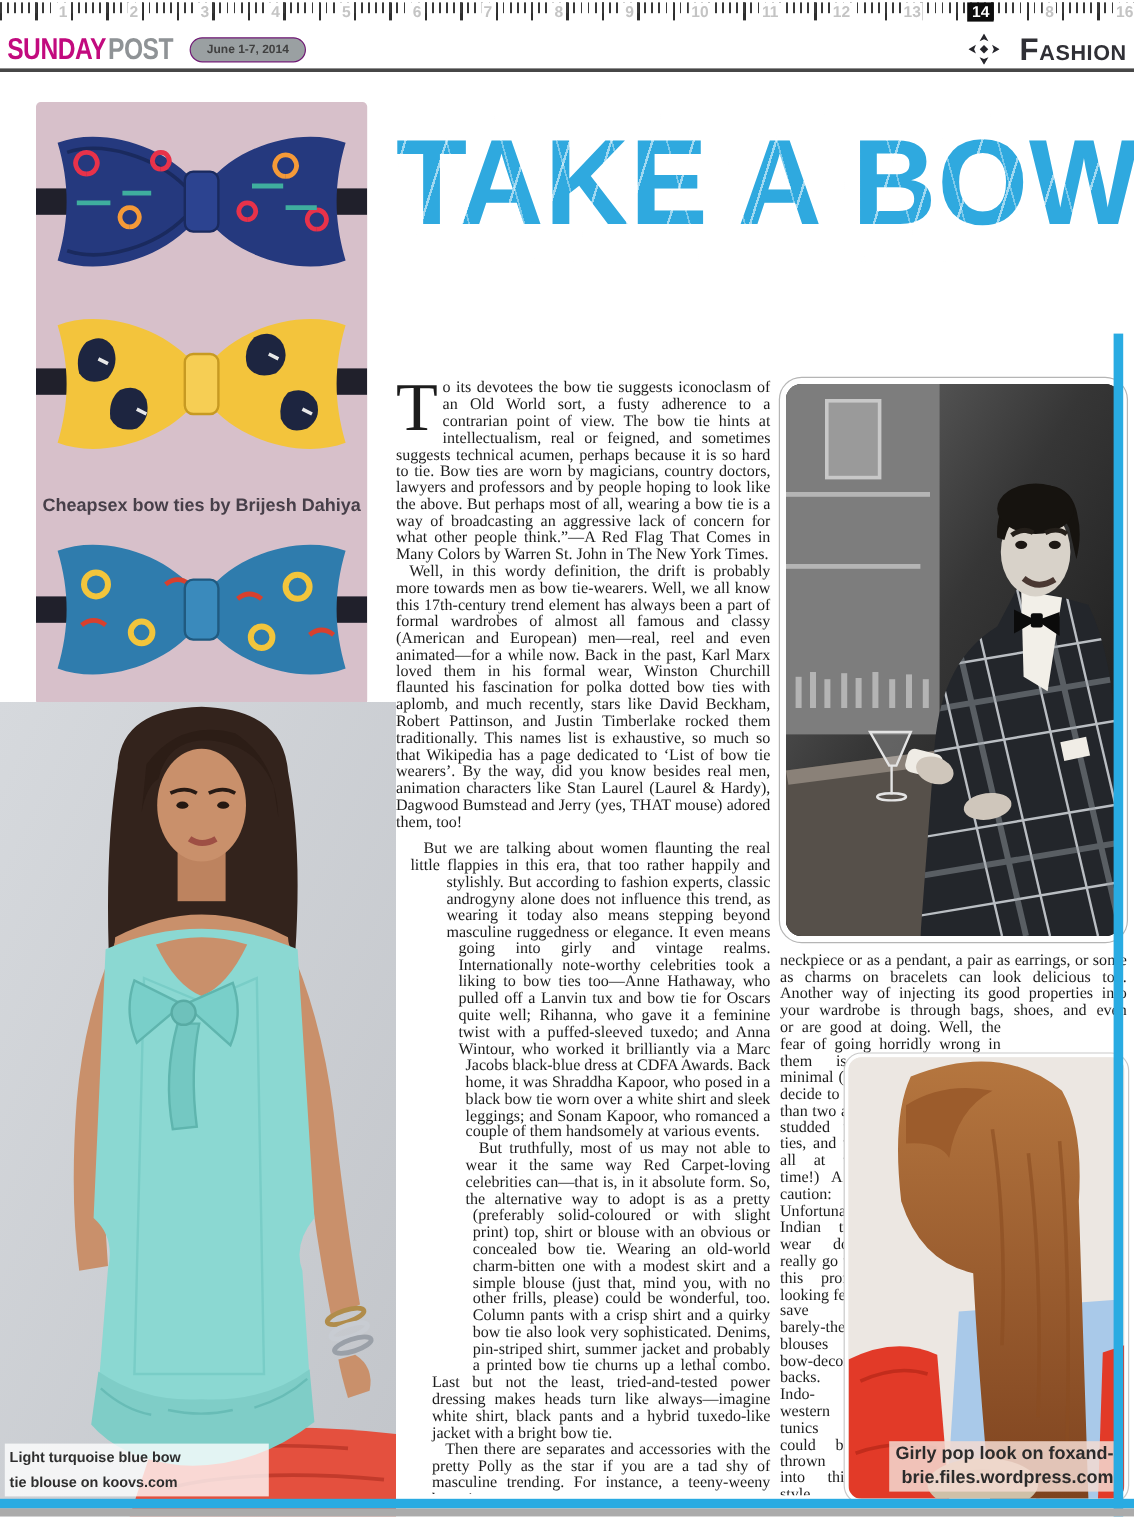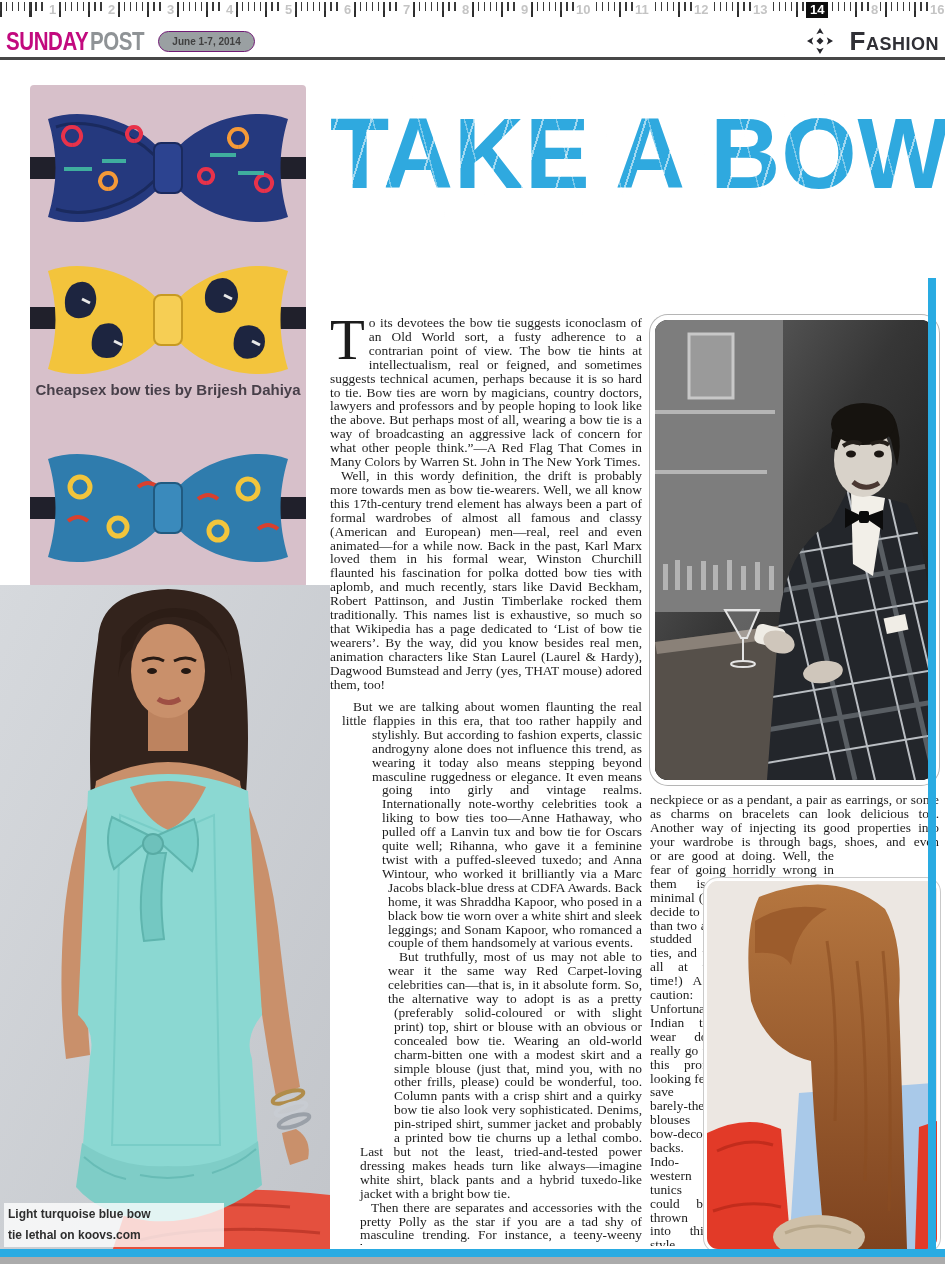--- a/index.html
+++ b/index.html
@@ -52,21 +52,21 @@
   .dropcap{float:left;font-size:57px;line-height:44px;padding:2px 4px 0 0;font-weight:500;}
   .wf{float:left;clear:left;}
   .wfr{float:right;clear:right;}
 
   
   figure{margin:0;padding:0;}
   .fig-bowties{position:absolute;left:30px;top:85px;width:276px;height:503px;background:#d7c0ca;
     border-radius:4px;overflow:hidden;}
   .strap{position:absolute;left:0;width:276px;height:22px;background:#20202b;}
   .bt-svg{position:absolute;left:12px;width:252px;height:130px;}
-  .cap-bowties{position:absolute;left:0;top:296px;width:276px;text-align:center;
+  .cap-bowties{position:absolute;left:0;top:328px;width:276px;text-align:center;
     font-family:"Liberation Sans",sans-serif;font-size:15px;font-weight:bold;color:#473f49;}
 
   .fig-model{position:absolute;left:0;top:585px;width:330px;height:679px;overflow:hidden;}
   .cap-model{position:absolute;left:4px;top:1203px;width:212px;background:rgba(255,255,255,.78);
     font-family:"Liberation Sans",sans-serif;font-size:12px;font-weight:bold;color:#2e2e2e;
     line-height:21px;padding:1px 4px;}
 
   .fig-hepburn{position:absolute;left:650px;top:315px;width:289px;height:470px;box-sizing:border-box;
     border:5px solid #fff;border-radius:18px;box-shadow:0 0 0 1px #b5b5b5;overflow:hidden;background:#222;}
   .cap-hepburn{position:absolute;left:7px;bottom:8px;background:rgba(214,214,214,.88);
@@ -202,21 +202,21 @@
       <g stroke-width="4" fill="none">
         <ellipse cx="288" cy="512" rx="16" ry="5" stroke="#b08c4a" transform="rotate(-18 288 512)"></ellipse>
         <ellipse cx="291" cy="524" rx="16" ry="5" stroke="#c8ccd2" transform="rotate(-18 291 524)"></ellipse>
         <ellipse cx="294" cy="536" rx="16" ry="5" stroke="#9aa0a8" transform="rotate(-18 294 536)"></ellipse>
       </g>
       <path d="M296,544 q16,10 12,30 l-18,6 q-6,-20 -8,-32 Z" fill="#c9906b"></path>
     </svg>
   </figure>
   <div class="cap-model">
     <span>Light turquoise  blue bow</span><br>
-    <span>tie lethal on koovs.com</span>
+    <span>tie blouse on koovs.com</span>
   </div>
 
   <h1 class="headline">TAKE A BOW</h1>
 
   <section class="bodycol col1-top">
     <p><span class="dropcap">T</span><span>o its devotees the bow tie suggests iconoclasm of an Old World sort, a fusty adherence to a contrarian point of view. The bow tie hints at intellectualism, real or feigned, and sometimes suggests technical acumen, perhaps because it is so hard to tie. Bow ties are worn by magicians, country doctors, lawyers and professors and by people hoping to look like the above. But perhaps most of all, wearing a bow tie is a way of broadcasting an aggressive lack of concern for what other people think.”—A Red Flag That Comes in Many Colors by Warren St. John in The New York Times.</span></p>
     <p class="indent">Well, in this wordy definition, the drift is probably more towards men as bow tie-wearers. Well, we all know this 17th-century trend element has always been a part of formal wardrobes of almost all famous and classy (American and European) men—real, reel and even animated—for a while now. Back in the past, Karl Marx loved them in his formal wear, Winston Churchill flaunted his fascination for polka dotted bow ties with aplomb, and much recently, stars like David Beckham, Robert Pattinson, and Justin Timberlake rocked them traditionally. This names list is exhaustive, so much so that Wikipedia has a page dedicated to ‘List of bow tie wearers’. By the way, did you know besides real men, animation characters like Stan Laurel (Laurel &amp; Hardy), Dagwood Bumstead and Jerry (yes, THAT mouse) adored them, too!</p>
   </section>
   <section class="bodycol col1-bottom">
     <span class="wf" style="width:12px;height:28px"></span>
@@ -335,19 +335,23 @@
       <path d="M62,140 q8,6 16,2" stroke="#d98a84" stroke-width="4" fill="none"></path>
       <path d="M52,16 Q128,-14 178,28 Q196,60 192,120 L200,368 L118,368 Q108,260 104,180 Q60,170 44,120 Q36,50 52,16 Z" fill="url(#hg)"></path>
       <path d="M48,40 Q80,20 120,28 Q90,44 84,84 Q76,70 48,72 Z" fill="#9c5c2c"></path>
       <path d="M120,60 Q132,140 128,240 M150,80 Q162,180 158,300 M176,70 Q186,180 182,330" stroke="#8a4c22" stroke-width="3" fill="none" opacity=".6"></path>
       <path d="M0,252 Q40,232 74,248 L84,368 L0,368 Z" fill="#e23a28"></path>
       <path d="M10,270 Q40,256 66,264 M6,330 Q40,318 74,326" stroke="#c22c1c" stroke-width="3" fill="none"></path>
       <path d="M212,246 L230,240 L230,368 L208,368 Z" fill="#e23a28"></path>
       <ellipse cx="112" cy="356" rx="46" ry="22" fill="#cfc0a8"></ellipse>
       <path d="M78,352 q34,-14 66,0" stroke="#b8a88c" stroke-width="3" fill="none"></path>
     </svg>
+    <figcaption class="cap-girl">
+      <span>Girly pop look on foxand-</span><br>
+      <span>brie.files.wordpress.com</span>
+    </figcaption>
   </figure>
 
   <div class="right-strip"></div>
   <div class="bottom-cyan"></div>
   <div class="bottom-gray"></div>
 
 </div>
 
 </body></html>

